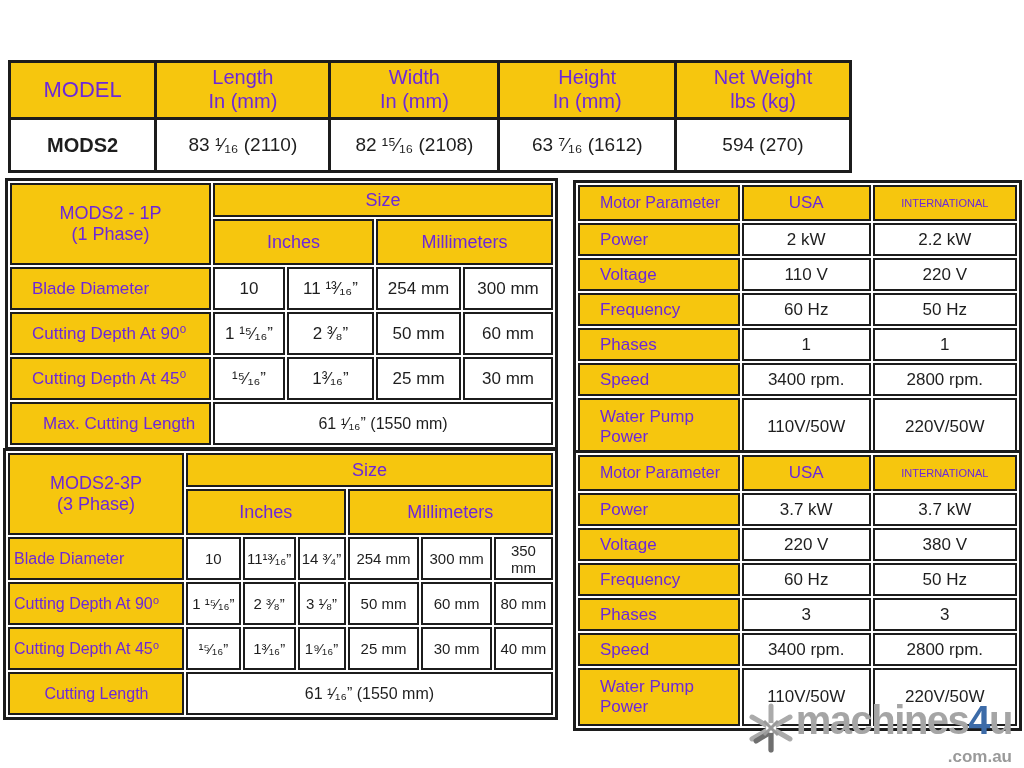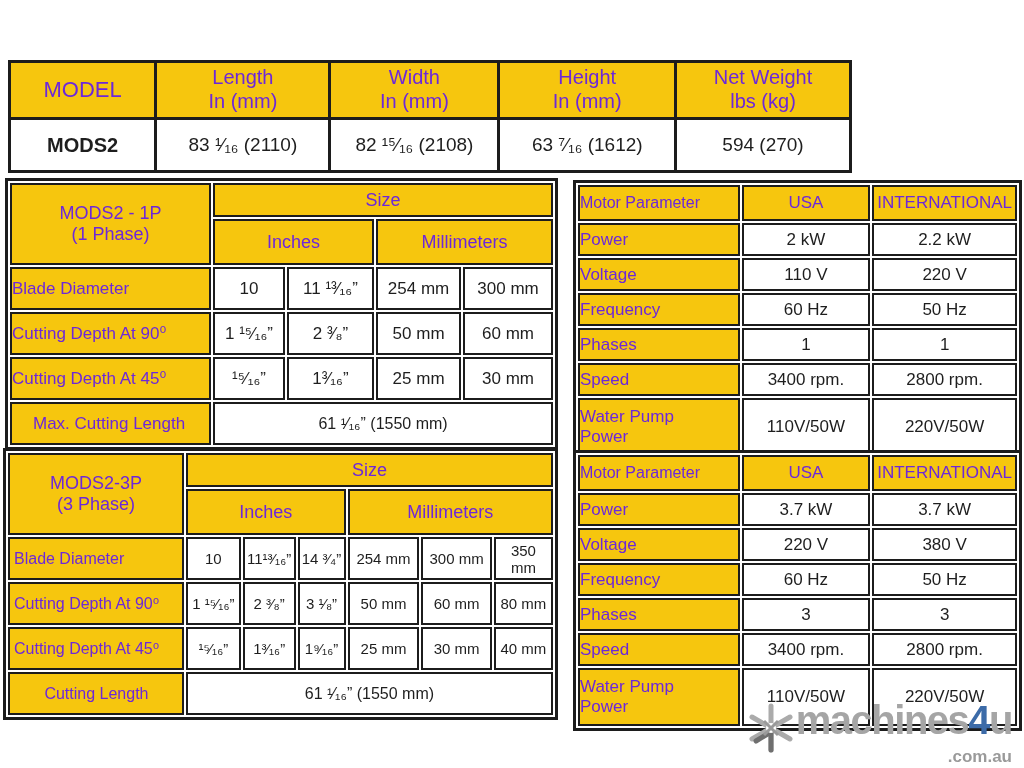--- a/index.html
+++ b/index.html
@@ -11,21 +11,21 @@
   .abs{position:absolute;}
 
   
   table{border-spacing:2px;border-collapse:separate;}
   td{vertical-align:middle;text-align:center;padding:1px 3px;}
   .y{background:#F6C60E;font-weight:normal;color:#6d28d9;}
   .w{background:#ffffff;font-weight:normal;color:#1e1e1e;}
   .bordered td{border:2px solid #1c1c1c;}
   .frame{border:3px solid #1c1c1c;background:#ffffff;}
   .pre{white-space:pre-line;line-height:1.18;}
-  .left{text-align:left;padding-left:0;}
+  .left{text-align:left;padding-left:20px;}
 
   
   #overview table{border-collapse:collapse;border-spacing:0;width:100%;}
   #overview td{border:3px solid #1c1c1c;}
   #overview .hrow td{height:52px;font-size:20px;}
   #overview .hrow td:first-child{font-size:22px;}
   #overview .drow td{height:48px;font-size:19px;}
   #overview .drow td:first-child{font-size:20px;font-weight:bold;}
 
   
@@ -39,21 +39,21 @@
   .spec .val{font-size:17px;}
   .spec .footval{font-size:16px;}
   #spec3p .lbl{font-size:16px;padding-left:4px;}
   #spec3p .val{font-size:15px;padding:1px 1px;}
 
   
   .motor table{width:100%;}
   .motor .hdr td{height:30px;}
   .motor .hdr .param{font-size:16px;}
   .motor .hdr .usa{font-size:17px;}
-  .motor .hdr .intl{font-size:17px;}
+  .motor .hdr .intl{font-size:11px;}
   .motor .r td{height:27px;font-size:17px;}
   .motor .pump td{height:52px;font-size:17px;}
 
   
   #logo{display:flex;align-items:flex-start;}
   #logo .word{
     font-size:40px;font-weight:bold;letter-spacing:-1.5px;
     color:#a5a5a5;line-height:1;
   }
   #logo .four{color:#3c6ba8;}

